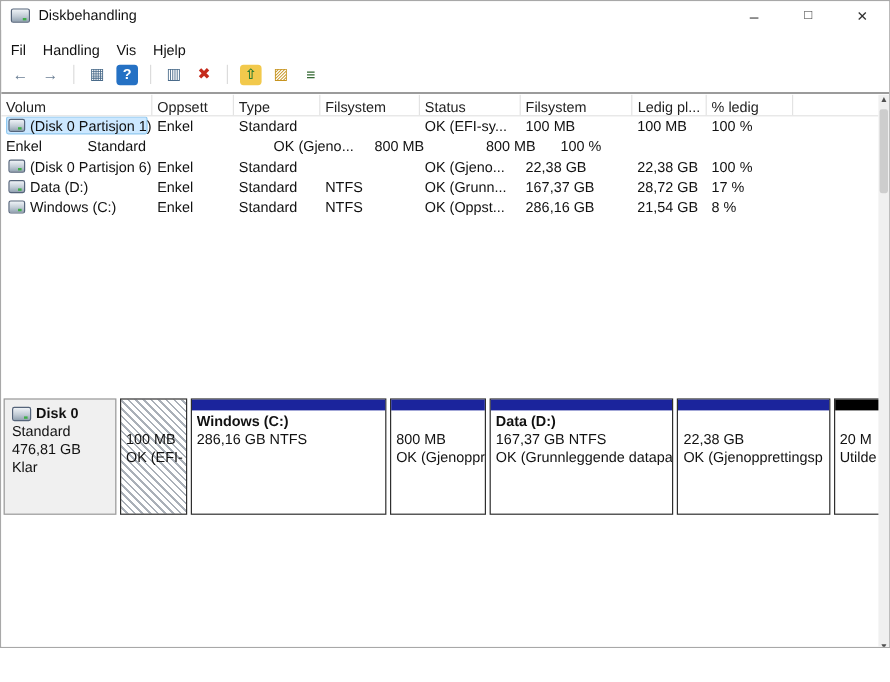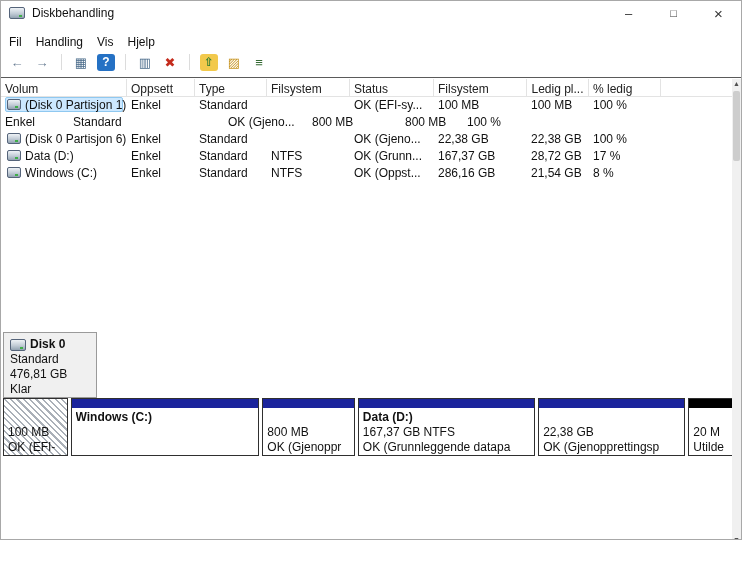--- a/index.html
+++ b/index.html
@@ -34,21 +34,21 @@
   .lv-header{display:flex;height:18px;border-bottom:1px solid #e3e3e3;background:#fff;}
   .col{font-size:12px;color:#222;padding:3px 4px;border-right:1px solid #e3e3e3;white-space:nowrap;overflow:hidden;flex:0 0 auto;}
   .col.fill{flex:1 1 auto;border-right:none;}
   .row{display:flex;height:17px;align-items:center;}
   .cell{font-size:12px;padding:0 4px;white-space:nowrap;overflow:hidden;flex:0 0 auto;height:17px;line-height:16px;}
   .volwrap{display:inline-flex;align-items:center;gap:4px;padding:0 3px 0 1px;height:15px;border:1px solid transparent;border-radius:2px;max-width:100%;}
   .volwrap.sel{background:var(--selbg,#cce8ff);border-color:var(--selbd,#8fc8f0);}
   .vol-icon{width:14px;height:11px;flex:0 0 auto;}
 
   
-  .graph{position:absolute;left:2px;top:254px;right:4px;height:97px;display:flex;flex-direction:column;}
+  .graph{position:absolute;left:2px;top:254px;right:4px;height:97px;display:flex;}
   .disk-header{width:94px;flex:0 0 auto;background:#f0f0f0;border:1px solid #9a9a9a;padding:4px 0 0 6px;margin-right:3px;overflow:hidden;}
   .dh-line{font-size:12px;line-height:15px;white-space:nowrap;}
   .dh-name{font-weight:bold;display:flex;align-items:center;gap:4px;}
   .dh-icon{width:16px;height:12px;}
   .partitions{flex:1 1 auto;display:flex;gap:3px;min-width:0;}
   .partition{border:1px solid #2f2f2f;display:flex;flex-direction:column;min-width:0;background:#fff;}
   .partition.selected{background:repeating-linear-gradient(45deg,#ffffff 0 3px,#aab0b8 3px 4.5px);}
   .pbar{height:9px;flex:0 0 auto;}
   .pbody{flex:1;padding:2px 0 0 4px;min-width:0;overflow:hidden;}
   .pline{font-size:12px;line-height:15px;white-space:nowrap;overflow:hidden;min-height:15px;}
@@ -197,20 +197,21 @@
             <div class="pbody">
               <div class="pline pname"></div>
               <div class="pline">100 MB</div>
               <div class="pline">OK (EFI-</div>
             </div>
           </div>
           <div class="partition" style="flex: 26 1 0%;">
             <div class="pbar" style="background: rgb(27, 36, 156);"></div>
             <div class="pbody">
               <div class="pline pname">Windows (C:)</div>
+              <div class="pline">286,16 GB NTFS</div>
             </div>
           </div>
           <div class="partition" style="flex: 12.6 1 0%;">
             <div class="pbar" style="background: rgb(27, 36, 156);"></div>
             <div class="pbody">
               <div class="pline pname"></div>
               <div class="pline">800 MB</div>
               <div class="pline">OK (Gjenoppr</div>
             </div>
           </div>

